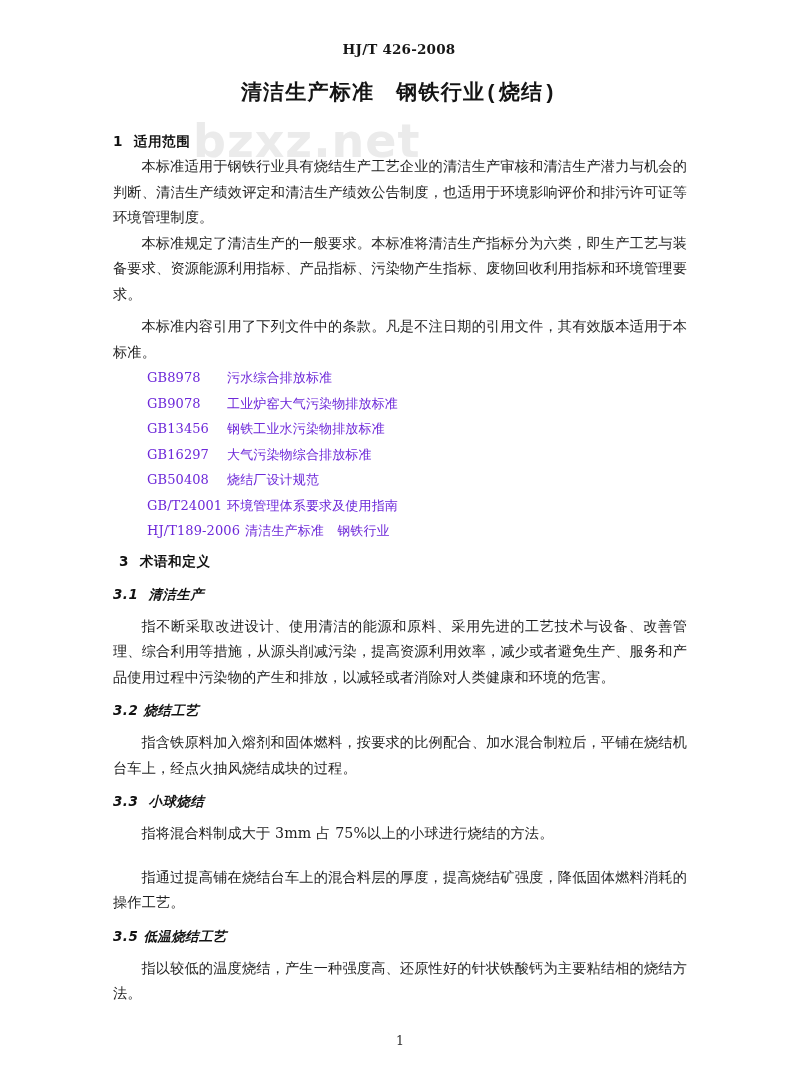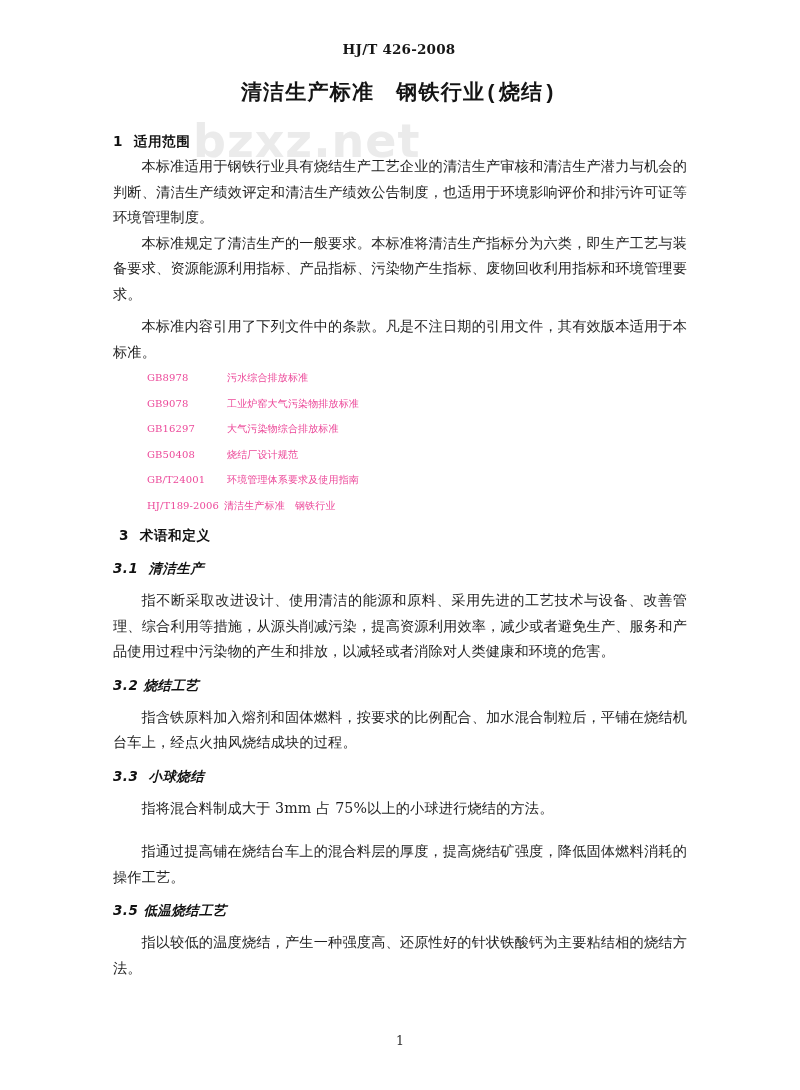--- a/index.html
+++ b/index.html
@@ -128,22 +128,22 @@
   ul.reflist {
     list-style: none;
     margin: 0;
     padding: 0;
   }
   ul.reflist li {
     display: flex;
     align-items: baseline;
     padding-left: 34px;
     line-height: 25.5px;
-    font-size: 10px;
-    color: #ec4899;
+    font-size: 13px;
+    color: #6d28d9;
     white-space: nowrap;
   }
   ul.reflist li .code {
     display: inline-block;
     min-width: 80px;
     font-family: "DejaVu Serif", "Liberation Serif", serif;
     letter-spacing: 0.1px;
   }
   ul.reflist li .name {
     display: inline-block;
@@ -193,20 +193,24 @@
       <ul class="reflist">
         <li>
           <span class="code">GB8978</span>
           <span class="name">污水综合排放标准</span>
         </li>
         <li>
           <span class="code">GB9078</span>
           <span class="name">工业炉窑大气污染物排放标准</span>
         </li>
         <li>
+          <span class="code">GB13456</span>
+          <span class="name">钢铁工业水污染物排放标准</span>
+        </li>
+        <li>
           <span class="code">GB16297</span>
           <span class="name">大气污染物综合排放标准</span>
         </li>
         <li>
           <span class="code">GB50408</span>
           <span class="name">烧结厂设计规范</span>
         </li>
         <li>
           <span class="code">GB/T24001</span>
           <span class="name">环境管理体系要求及使用指南</span>

